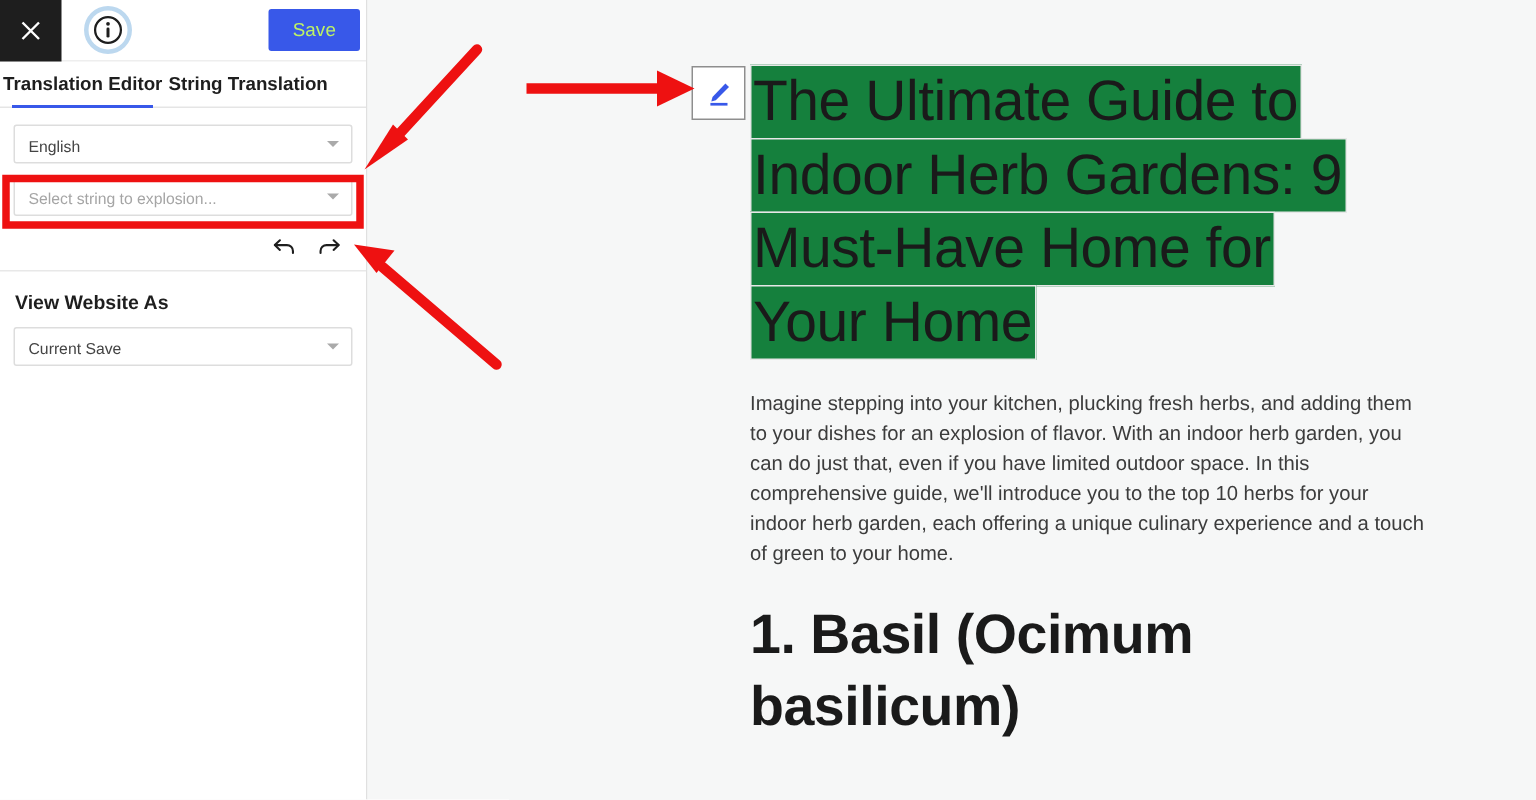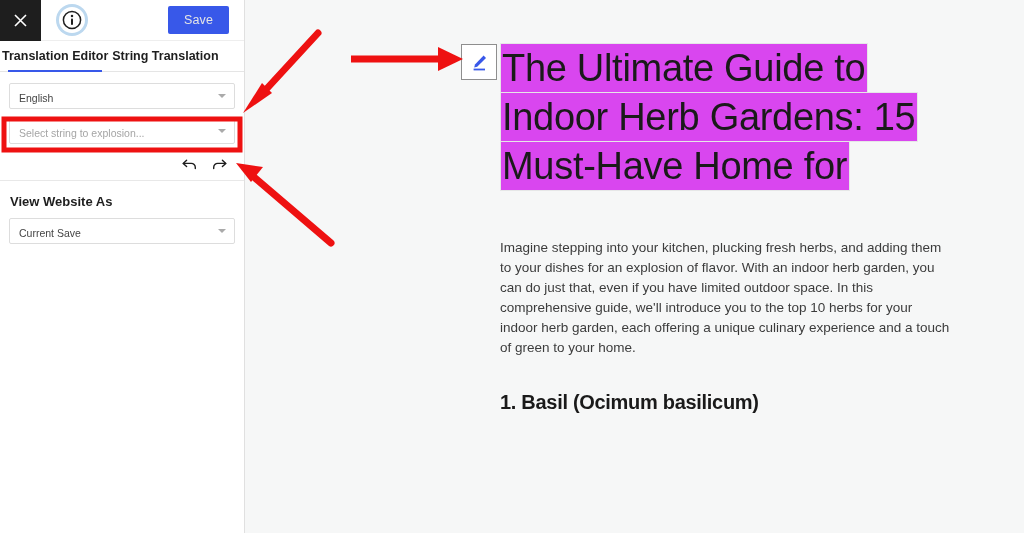--- a/index.html
+++ b/index.html
@@ -61,23 +61,23 @@
     align-items: center;
     justify-content: center;
     box-shadow: 0 0 0 3px #bcd8ef;
     cursor: pointer;
     flex: 0 0 26px;
   }
   .info-btn svg { display: block; }
 
   .save-btn {
     margin-left: auto;
-    margin-right: 15px;
+    margin-right: 4px;
     background: #3858e9;
-    color: #e5e5e5;
+    color: #bef264;
     font-size: 12.5px;
     font-weight: 500;
     border: none;
     border-radius: 2px;
     padding: 7px 16px;
     cursor: pointer;
     font-family: "Liberation Sans", sans-serif;
     letter-spacing: 0.1px;
   }
 
@@ -194,35 +194,35 @@
   .post-title {
     font-size: 38px;
     line-height: 48px;
     font-weight: 400;
     color: #1a1a1a;
     letter-spacing: -0.3px;
   }
   .title-line {
     display: table;
     border: 1px solid #e6e7e7;
-    background: #d946ef;
+    background: #15803d;
     padding: 0 2px 0 1px;
     margin-top: -1px;
   }
 
   .post-para {
     font-size: 13.5px;
     line-height: 20px;
     color: #3c3c3c;
     width: 450px;
-    margin-top: 47px;
+    margin-top: 19px;
   }
 
   .post-h2 {
-    font-size: 20px;
+    font-size: 37px;
     line-height: 48px;
     font-weight: 700;
     color: #1a1a1a;
     margin-top: 20px;
     width: 300px;
     letter-spacing: -0.3px;
   }
 
   
   #annotations {
@@ -312,22 +312,23 @@
       <svg width="19" height="19" viewBox="0 0 19 19">
         <path d="M13.6 2.6 L16.0 5.0 L7.2 13.8 L4.2 14.6 L5.0 11.6 Z" fill="#3858e9"></path>
         <rect x="3.6" y="15.6" width="11.4" height="1.8" fill="#3858e9"></rect>
       </svg>
     </div>
 
     <div class="doc">
 
       <div class="post-title">
         <div class="title-line">The Ultimate Guide to</div>
-        <div class="title-line">Indoor Herb Gardens: 15</div>
+        <div class="title-line">Indoor Herb Gardens: 9</div>
         <div class="title-line">Must-Have Home for</div>
+        <div class="title-line">Your Home</div>
       </div>
 
       <p class="post-para">Imagine stepping into your kitchen, plucking fresh herbs, and adding them to your dishes for an explosion of flavor. With an indoor herb garden, you can do just that, even if you have limited outdoor space. In this comprehensive guide, we'll introduce you to the top 10 herbs for your indoor herb garden, each offering a unique culinary experience and a touch of green to your home.</p>
 
       <h2 class="post-h2">1. Basil (Ocimum basilicum)</h2>
 
     </div>
   </div>
 
   <svg id="annotations" viewBox="0 0 1024 533">

